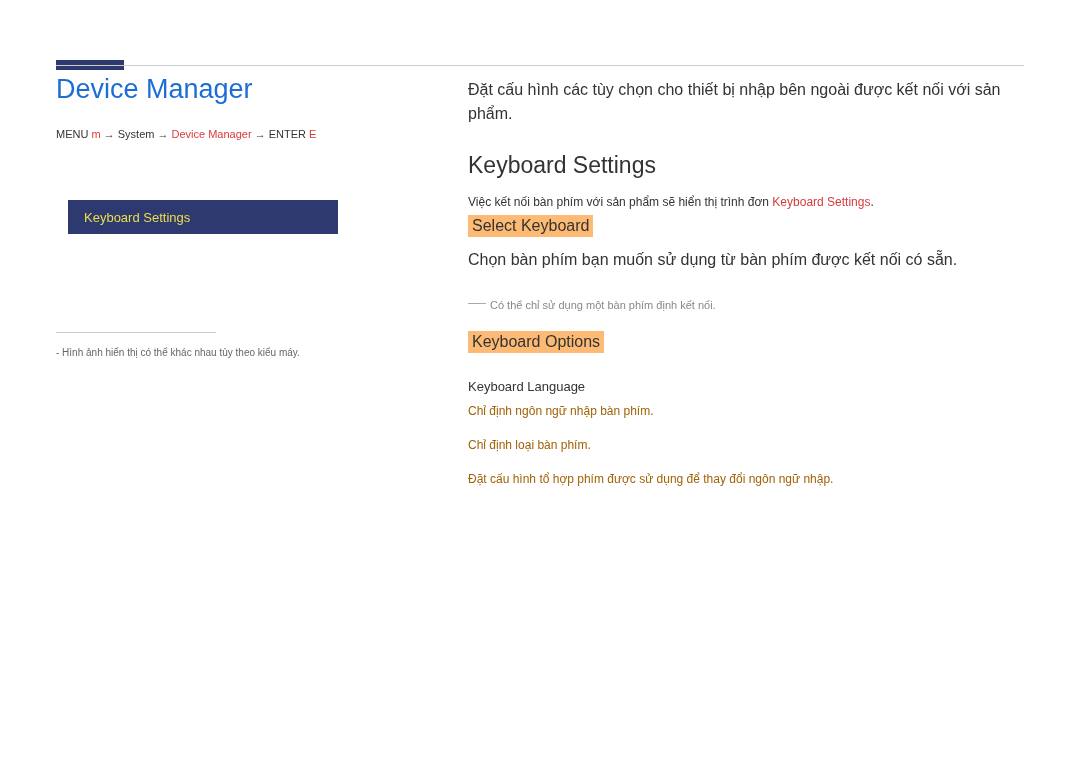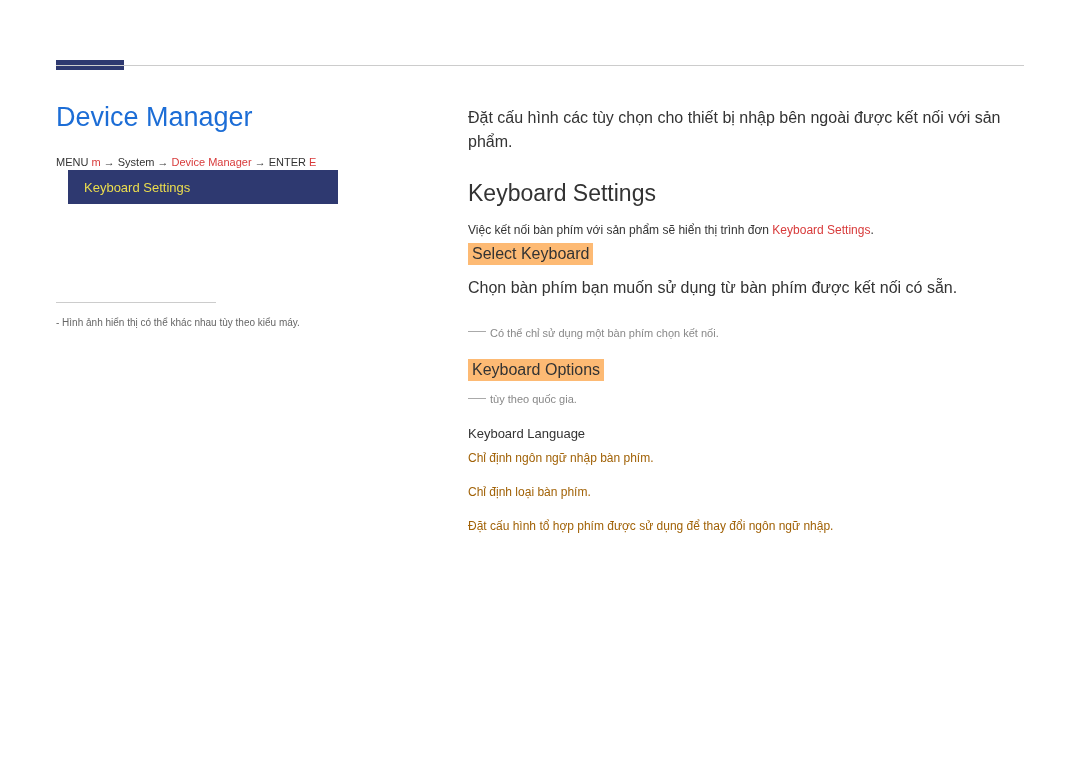--- a/index.html
+++ b/index.html
@@ -9,21 +9,21 @@
     }
     body {
       font-family: Arial, Helvetica, sans-serif;
       background: #ffffff;
       width: 1080px;
       height: 763px;
       position: relative;
       color: #333;
     }
     .page {
-      padding: 60px 56px 40px 56px;
+      padding: 32px 56px 40px 56px;
     }
     .top-bar {
       position: absolute;
       top: 60px;
       left: 56px;
       width: 68px;
       height: 10px;
       background: #2e3970;
     }
     .horizontal-rule {
@@ -48,20 +48,21 @@
     }
     h1.page-title {
       font-size: 27px;
       font-weight: 400;
       color: #1c6dd6;
       margin-bottom: 22px;
     }
     .breadcrumb {
       font-size: 11px;
       color: #333;
+      margin-bottom: 58px;
       line-height: 1.4;
     }
     .breadcrumb .red {
       color: #d83a3a;
     }
     .menu-box {
       background: #2e3970;
       padding: 8px 16px;
       width: 270px;
       margin-left: 12px;
@@ -131,21 +132,21 @@
       vertical-align: middle;
       margin-right: 4px;
       position: relative;
       top: -2px;
     }
     h4.item-heading {
       font-size: 13px;
       font-weight: 400;
       color: #333;
       margin-bottom: 8px;
-      margin-top: 6px;
+      margin-top: 16px;
     }
     .item-desc {
       font-size: 12px;
       color: #a16207;
       margin-bottom: 16px;
       line-height: 1.5;
     }
     .sub-block {
       margin-bottom: 18px;
     }
@@ -179,29 +180,26 @@
 
       <h2 class="section-heading">Keyboard Settings</h2>
       <p class="section-desc">
         <span>Việc kết nối bàn phím với sản phẩm sẽ hiển thị trình đơn </span><span class="red">Keyboard Settings</span><span>.</span>
       </p>
 
       <div class="sub-block">
         <h3 class="sub-heading">Select Keyboard</h3>
         <p class="sub-desc">Chọn bàn phím bạn muốn sử dụng từ bàn phím được kết nối có sẵn.</p>
         <p class="note">
-          <span class="note-dash"></span><span>Có thể chỉ sử dụng một bàn phím chọn kết nối.</span>
+          <span class="note-dash"></span><span>Có thể chỉ sử dụng một bàn phím định kết nối.</span>
         </p>
       </div>
 
       <div class="sub-block">
         <h3 class="sub-heading">Keyboard Options</h3>
-        <p class="note">
-          <span class="note-dash"></span><span>tùy theo quốc gia.</span>
-        </p>
 
         <h4 class="item-heading">Keyboard Language</h4>
         <p class="item-desc">Chỉ định ngôn ngữ nhập bàn phím.</p>
 
         <p class="item-desc">Chỉ định loại bàn phím.</p>
 
         <p class="item-desc">Đặt cấu hình tổ hợp phím được sử dụng để thay đổi ngôn ngữ nhập.</p>
       </div>
 
     </div>

